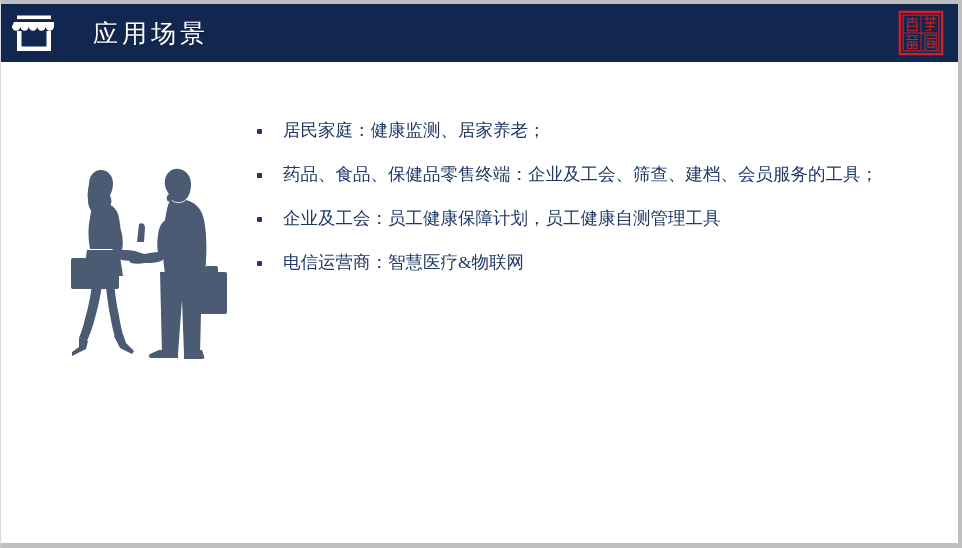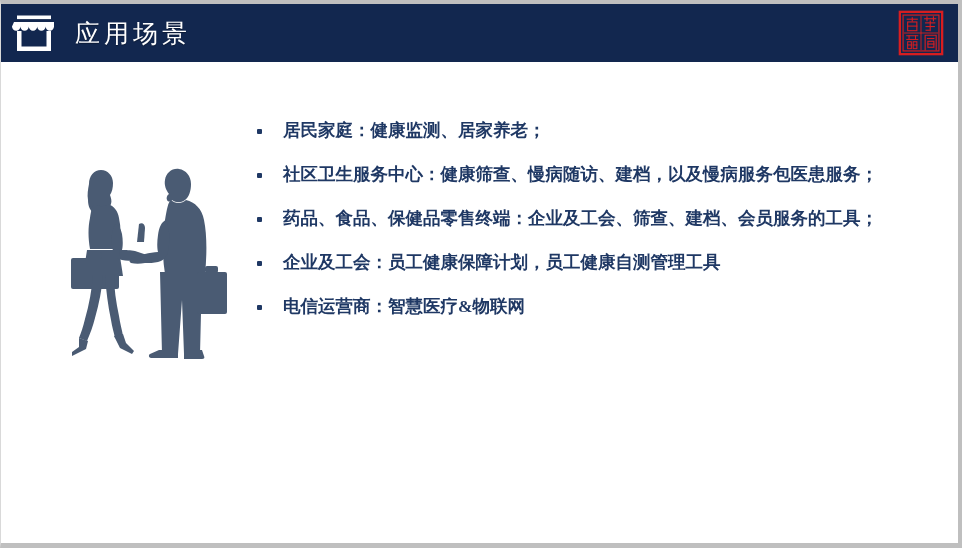--- a/index.html
+++ b/index.html
@@ -41,21 +41,21 @@
     height: 40px;
     margin-left: 10px;
     flex: 0 0 auto;
     display: block;
   }
 
   #page-title {
     color: #ffffff;
     font-size: 25px;
     letter-spacing: 4px;
-    margin-left: 18px;
+    margin-left: 36px;
     font-weight: normal;
     line-height: 1;
     white-space: nowrap;
     text-shadow: 0 1px 1px rgba(0,0,0,0.35);
   }
 
   
   #seal {
     position: absolute;
     right: 14px;
@@ -65,21 +65,20 @@
   }
 
   
   #body-area {
     position: absolute;
     left: 0;
     top: 58px;
     right: 0;
     bottom: 0;
     background: #ffffff;
-    font-weight: bold;
   }
 
   #illustration {
     position: absolute;
     left: 52px;
     top: 100px;
     width: 176px;
     height: 230px;
   }
 
@@ -260,21 +259,20 @@
       </g>
     </svg>
 
     <ul id="bullet-list">
       <li>
         <span class="bullet-marker"></span>
         <span>居民家庭：健康监测、居家养老；</span>
       </li>
       <li>
         <span class="bullet-marker"></span>
-        <span>社区卫生服务中心：健康筛查、慢病随访、建档，以及慢病服务包医患服务；</span>
       </li>
       <li>
         <span class="bullet-marker"></span>
         <span>药品、食品、保健品零售终端：企业及工会、筛查、建档、会员服务的工具；</span>
       </li>
       <li>
         <span class="bullet-marker"></span>
         <span>企业及工会：员工健康保障计划，员工健康自测管理工具</span>
       </li>
       <li>

